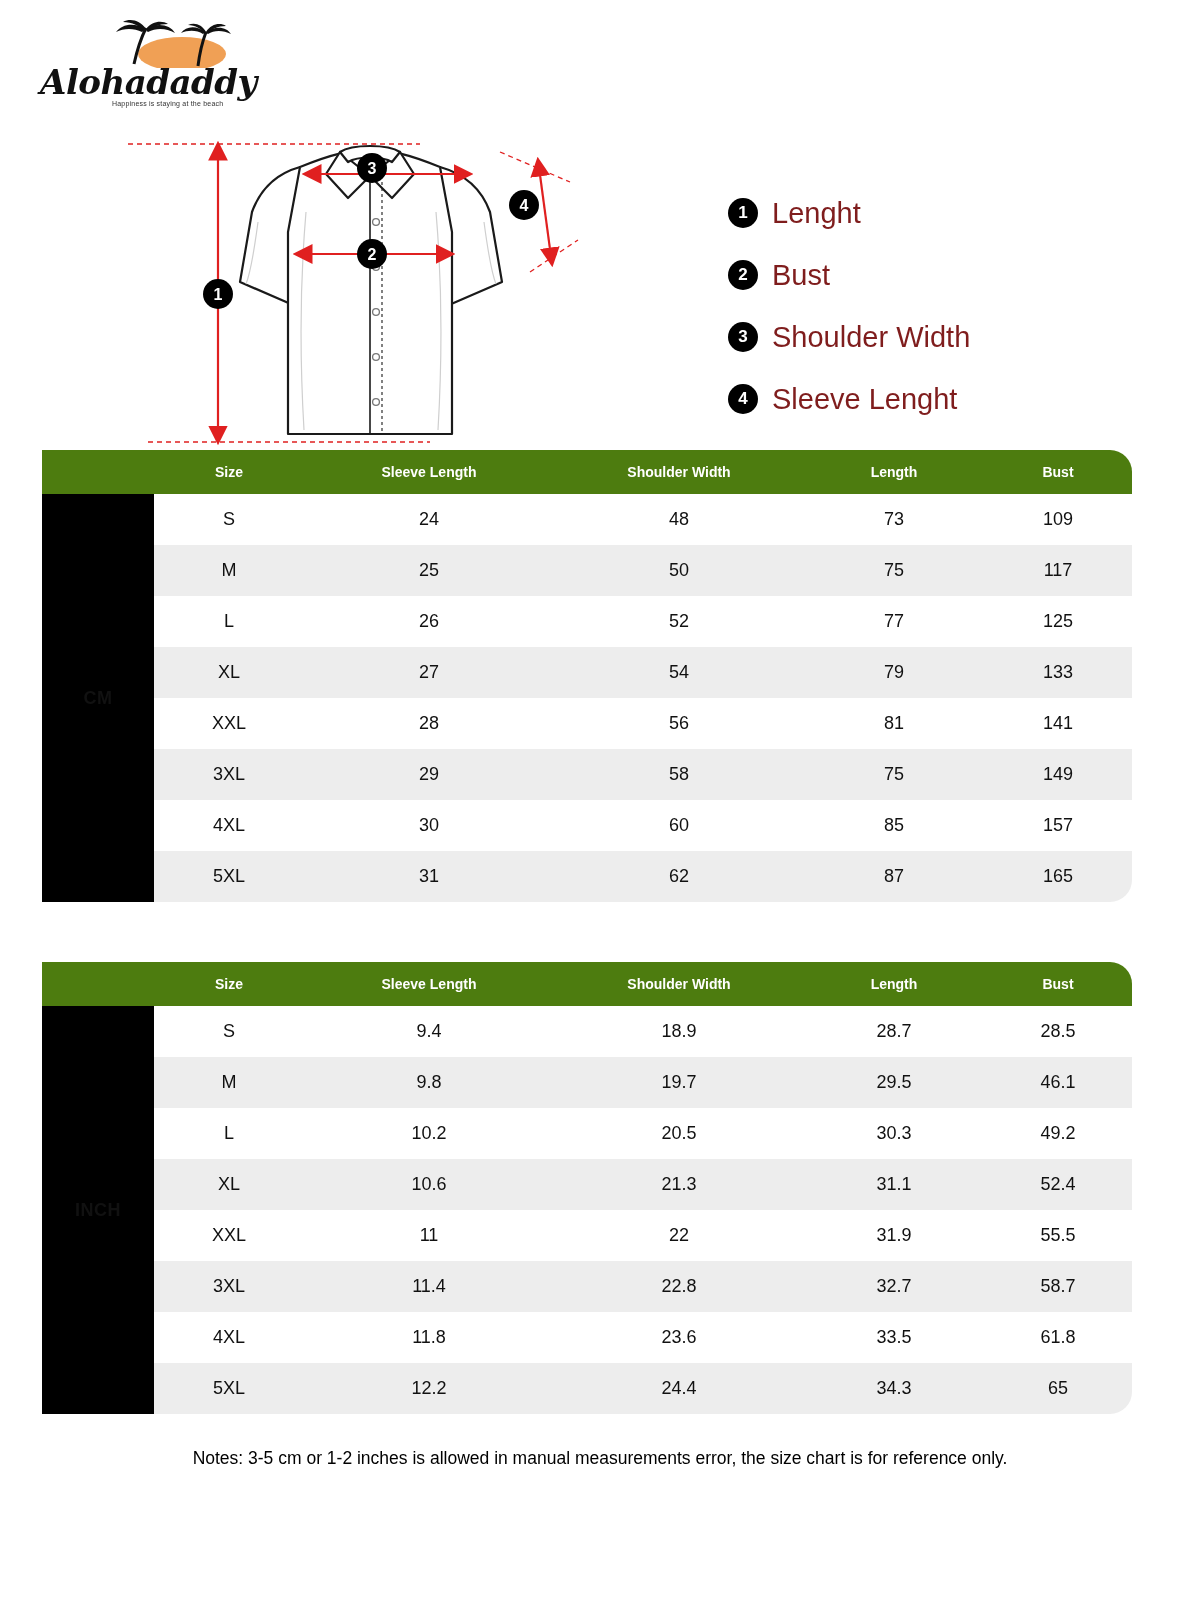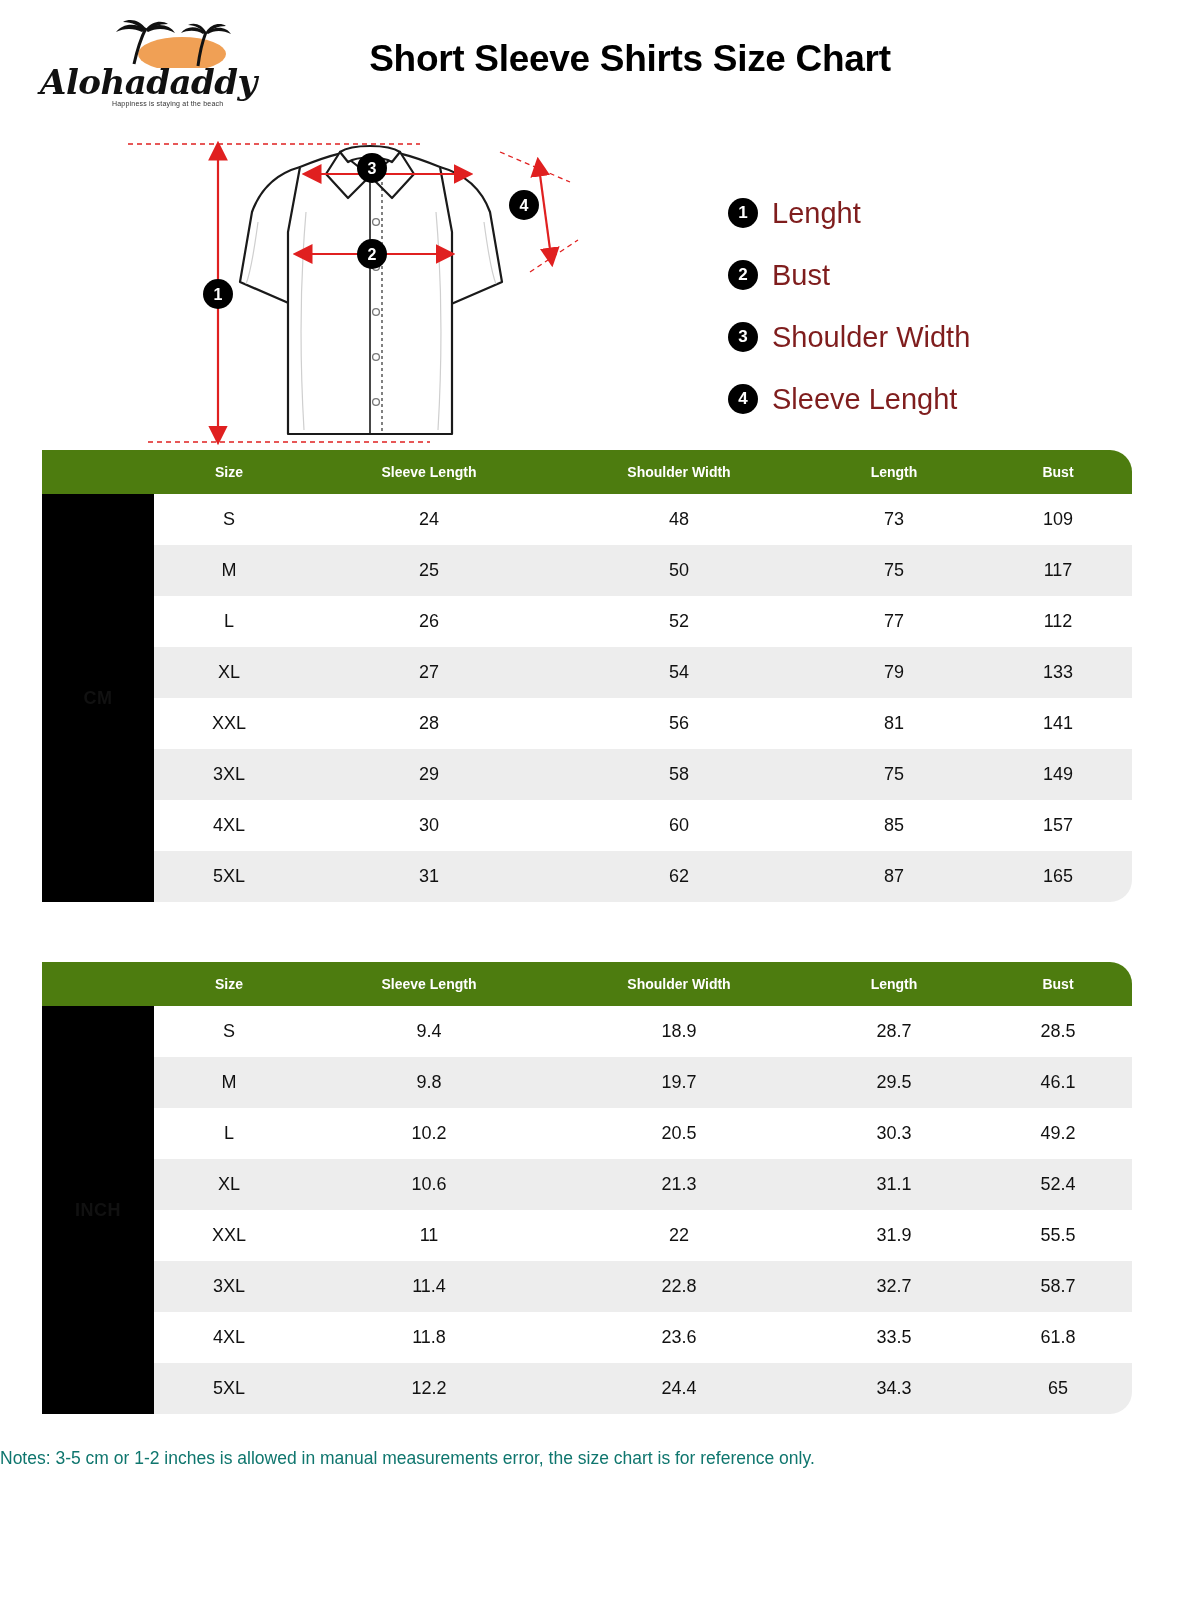--- a/index.html
+++ b/index.html
@@ -150,22 +150,23 @@
   }
   tr.row-odd td:not(.unit-cell) { background: #ffffff; }
   tr.row-even td:not(.unit-cell) { background: #ededed; }
   .header-round-right { border-top-right-radius: 22px; }
   .foot-round-right { border-bottom-right-radius: 22px; }
 
   .spacer-between { height: 60px; }
 
   .notes {
     margin-top: 34px;
+    text-align: center;
     font-size: 17.5px;
-    color: #0f766e;
+    color: #000000;
   }
 </style>
 </head>
 <body>
 
 <div class="header">
   <div class="brand">
     <svg class="brand-art" viewBox="0 0 160 48">
       <ellipse cx="92" cy="34" rx="44" ry="17" fill="#f0a055"></ellipse>
       <path d="M44 44 C48 26 52 16 56 8" stroke="#111" stroke-width="3" fill="none"></path>
@@ -175,21 +176,20 @@
       <path d="M56 9 C62 1 72 0 78 4 C69 4 61 7 57 12 Z" fill="#111"></path>
       <path d="M108 46 C110 30 113 20 116 12" stroke="#111" stroke-width="3" fill="none"></path>
       <path d="M116 12 C106 5 96 6 91 13 C98 10 107 10 113 14 Z" fill="#111"></path>
       <path d="M116 12 C126 5 137 7 141 14 C133 10 124 10 118 14 Z" fill="#111"></path>
       <path d="M116 12 C112 4 104 2 98 5 C105 5 112 9 115 14 Z" fill="#111"></path>
       <path d="M116 12 C121 4 130 2 136 6 C128 6 121 9 117 14 Z" fill="#111"></path>
     </svg>
     <div class="brand-word">Alohadaddy</div>
     <div class="brand-tag">Happiness is staying at the beach</div>
   </div>
-  <div class="page-title">Short Sleeve Shirts Size Chart</div>
 </div>
 
 <div class="diagram">
   <svg width="620" height="345" viewBox="0 0 620 345">
 
     <g fill="#ffffff" stroke="#1a1a1a" stroke-width="2.2" stroke-linejoin="round">
 
       <path d="M200 55 C175 62 160 78 152 100 L140 170 L200 196 L215 130 Z"></path>
 
       <path d="M340 55 C365 62 382 78 390 100 L402 170 L342 196 L327 130 Z"></path>
@@ -311,21 +311,21 @@
         <td>25</td>
         <td>50</td>
         <td>75</td>
         <td>117</td>
       </tr>
       <tr class="row-odd">
         <td>L</td>
         <td>26</td>
         <td>52</td>
         <td>77</td>
-        <td>112</td>
+        <td>125</td>
       </tr>
       <tr class="row-even">
         <td>XL</td>
         <td>27</td>
         <td>54</td>
         <td>79</td>
         <td>133</td>
       </tr>
       <tr class="row-odd">
         <td>XXL</td>

